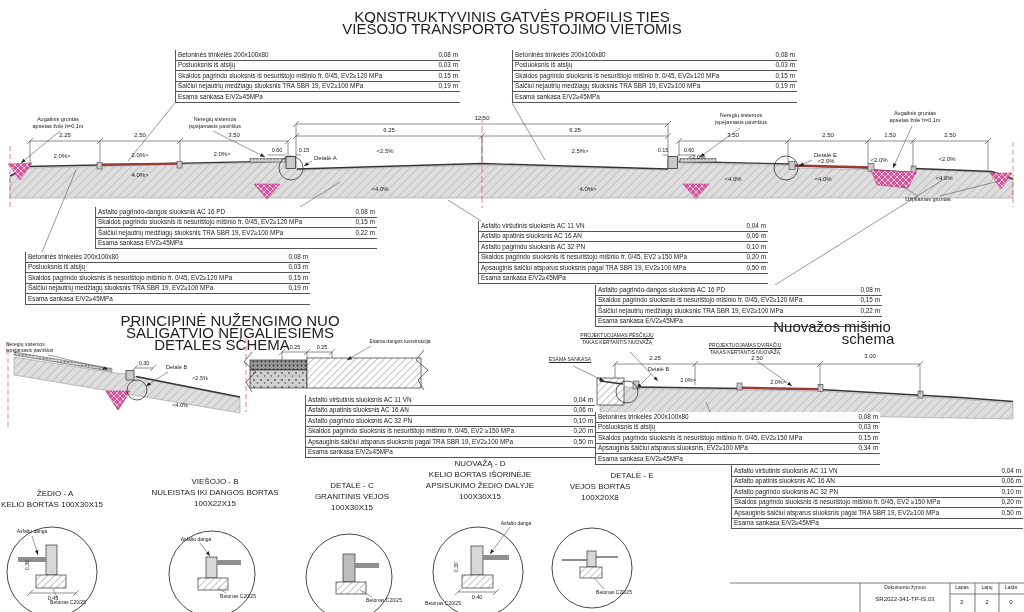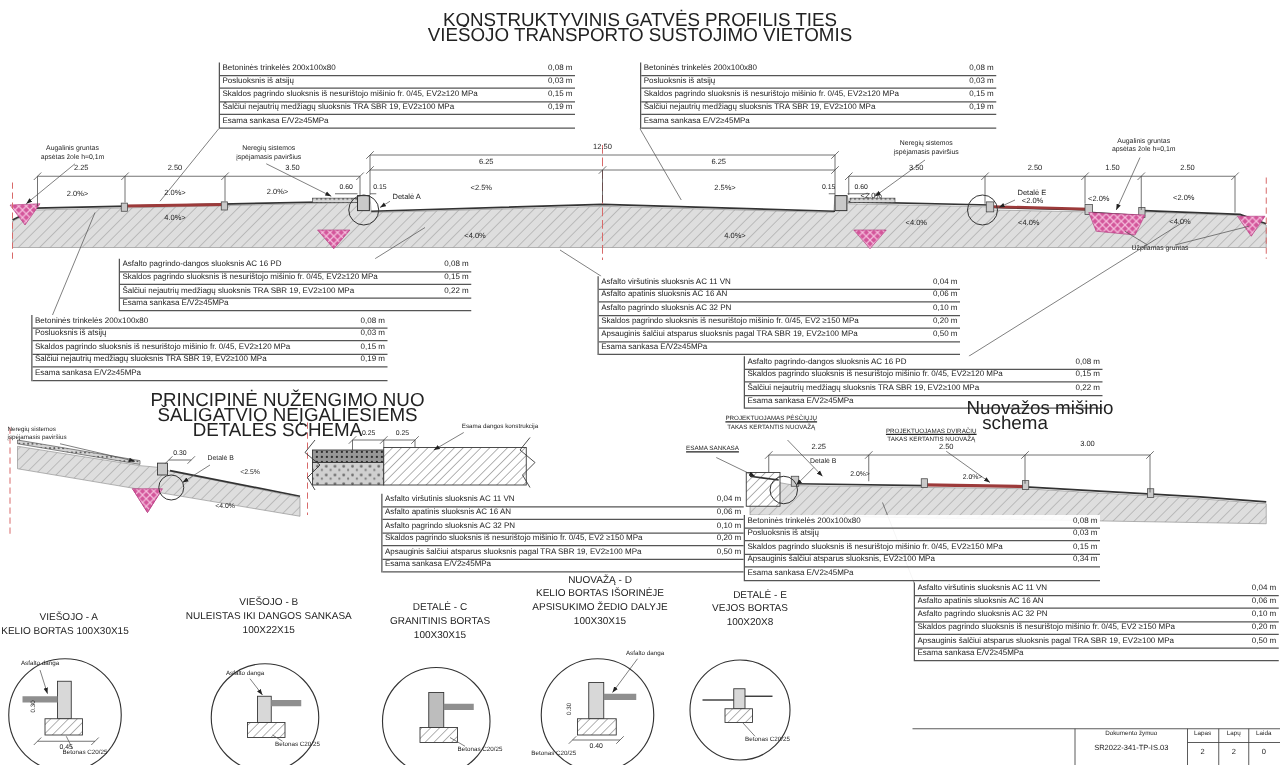--- a/index.html
+++ b/index.html
@@ -505,46 +505,46 @@
 <span class="lbl f55" style="left:144px;top:360px">0.30</span>
 <span class="lla f55" style="left:166px;top:364px">Detalė B</span>
 <span class="lbl f55" style="left:200px;top:375px">&lt;2.5%</span>
 <span class="lbl f55" style="left:180px;top:402px">&lt;4.0%</span>
 
 <span class="lbl f5" style="left:400px;top:339px">Esama dangos konstrukcija</span>
 <span class="lbl f55" style="left:295px;top:344px">0.25</span>
 <span class="lbl f55" style="left:322px;top:344px">0.25</span>
 
 <span class="lbl f9" style="left:832px;top:318px">Nuovažos mišinio</span>
-<span class="lbl f9" style="left:812px;top:330px">schema</span>
+<span class="lbl f9" style="left:868px;top:330px">schema</span>
 <span class="lbl f5 und" style="left:617px;top:333px">PROJEKTUOJAMAS PĖSČIŲJŲ</span>
 <span class="lbl f5" style="left:617px;top:340px">TAKAS KERTANTIS NUOVAŽĄ</span>
 <span class="lbl f5 und" style="left:745px;top:343px">PROJEKTUOJAMAS DVIRAČIŲ</span>
 <span class="lbl f5" style="left:745px;top:350px">TAKAS KERTANTIS NUOVAŽĄ</span>
 <span class="lbl f5 und" style="left:570px;top:357px">ESAMA SANKASA</span>
 <span class="lla f55" style="left:648px;top:366px">Detalė B</span>
 <span class="lbl f6" style="left:655px;top:355px">2.25</span>
 <span class="lbl f6" style="left:757px;top:355px">2.50</span>
 <span class="lbl f6" style="left:870px;top:353px">3.00</span>
 <span class="lbl f55" style="left:688px;top:377px">2.0%&gt;</span>
 <span class="lbl f55" style="left:778px;top:379px">2.0%&gt;</span>
 
-<span class="lbl f8" style="left:55px;top:489px">VIEŠOJO - A</span>
+<span class="lbl f8" style="left:55px;top:489px">ŽEDIO - A</span>
 <span class="lbl f8" style="left:52px;top:500px">KELIO BORTAS 100X30X15</span>
 <span class="lbl f8" style="left:215px;top:477px">VIEŠOJO - B</span>
-<span class="lbl f8" style="left:215px;top:488px">NULEISTAS IKI DANGOS SANKASA</span>
+<span class="lbl f8" style="left:215px;top:488px">NULEISTAS IKI DANGOS BORTAS</span>
 <span class="lbl f8" style="left:215px;top:499px">100X22X15</span>
 <span class="lbl f8" style="left:352px;top:481px">DETALĖ - C</span>
-<span class="lbl f8" style="left:352px;top:492px">GRANITINIS BORTAS</span>
+<span class="lbl f8" style="left:352px;top:492px">GRANITINIS VEJOS</span>
 <span class="lbl f8" style="left:352px;top:503px">100X30X15</span>
 <span class="lbl f8" style="left:480px;top:459px">NUOVAŽĄ - D</span>
 <span class="lbl f8" style="left:480px;top:470px">KELIO BORTAS IŠORINĖJE</span>
 <span class="lbl f8" style="left:480px;top:481px">APSISUKIMO ŽEDIO DALYJE</span>
 <span class="lbl f8" style="left:480px;top:492px">100X30X15</span>
-<span class="lbl f8" style="left:608px;top:471px">DETALĖ - E</span>
+<span class="lbl f8" style="left:632px;top:471px">DETALĖ - E</span>
 <span class="lbl f8" style="left:600px;top:482px">VEJOS BORTAS</span>
 <span class="lbl f8" style="left:600px;top:493px">100X20X8</span>
 
 <span class="lbl f5" style="left:32px;top:529px">Asfalto danga</span>
 <span class="lbl f55" style="left:53px;top:595px">0.45</span>
 <span class="rot f5" style="left:24px;top:570px">0.30</span>
 <span class="lbl f5 " style="left:68px;top:600px">Betonas C20/25</span>
 <span class="lbl f5" style="left:196px;top:537px">Asfalto danga</span>
 <span class="lbl f5" style="left:238px;top:594px">Betonas C20/25</span>
 <span class="lbl f5" style="left:384px;top:598px">Betonas C20/25</span>

